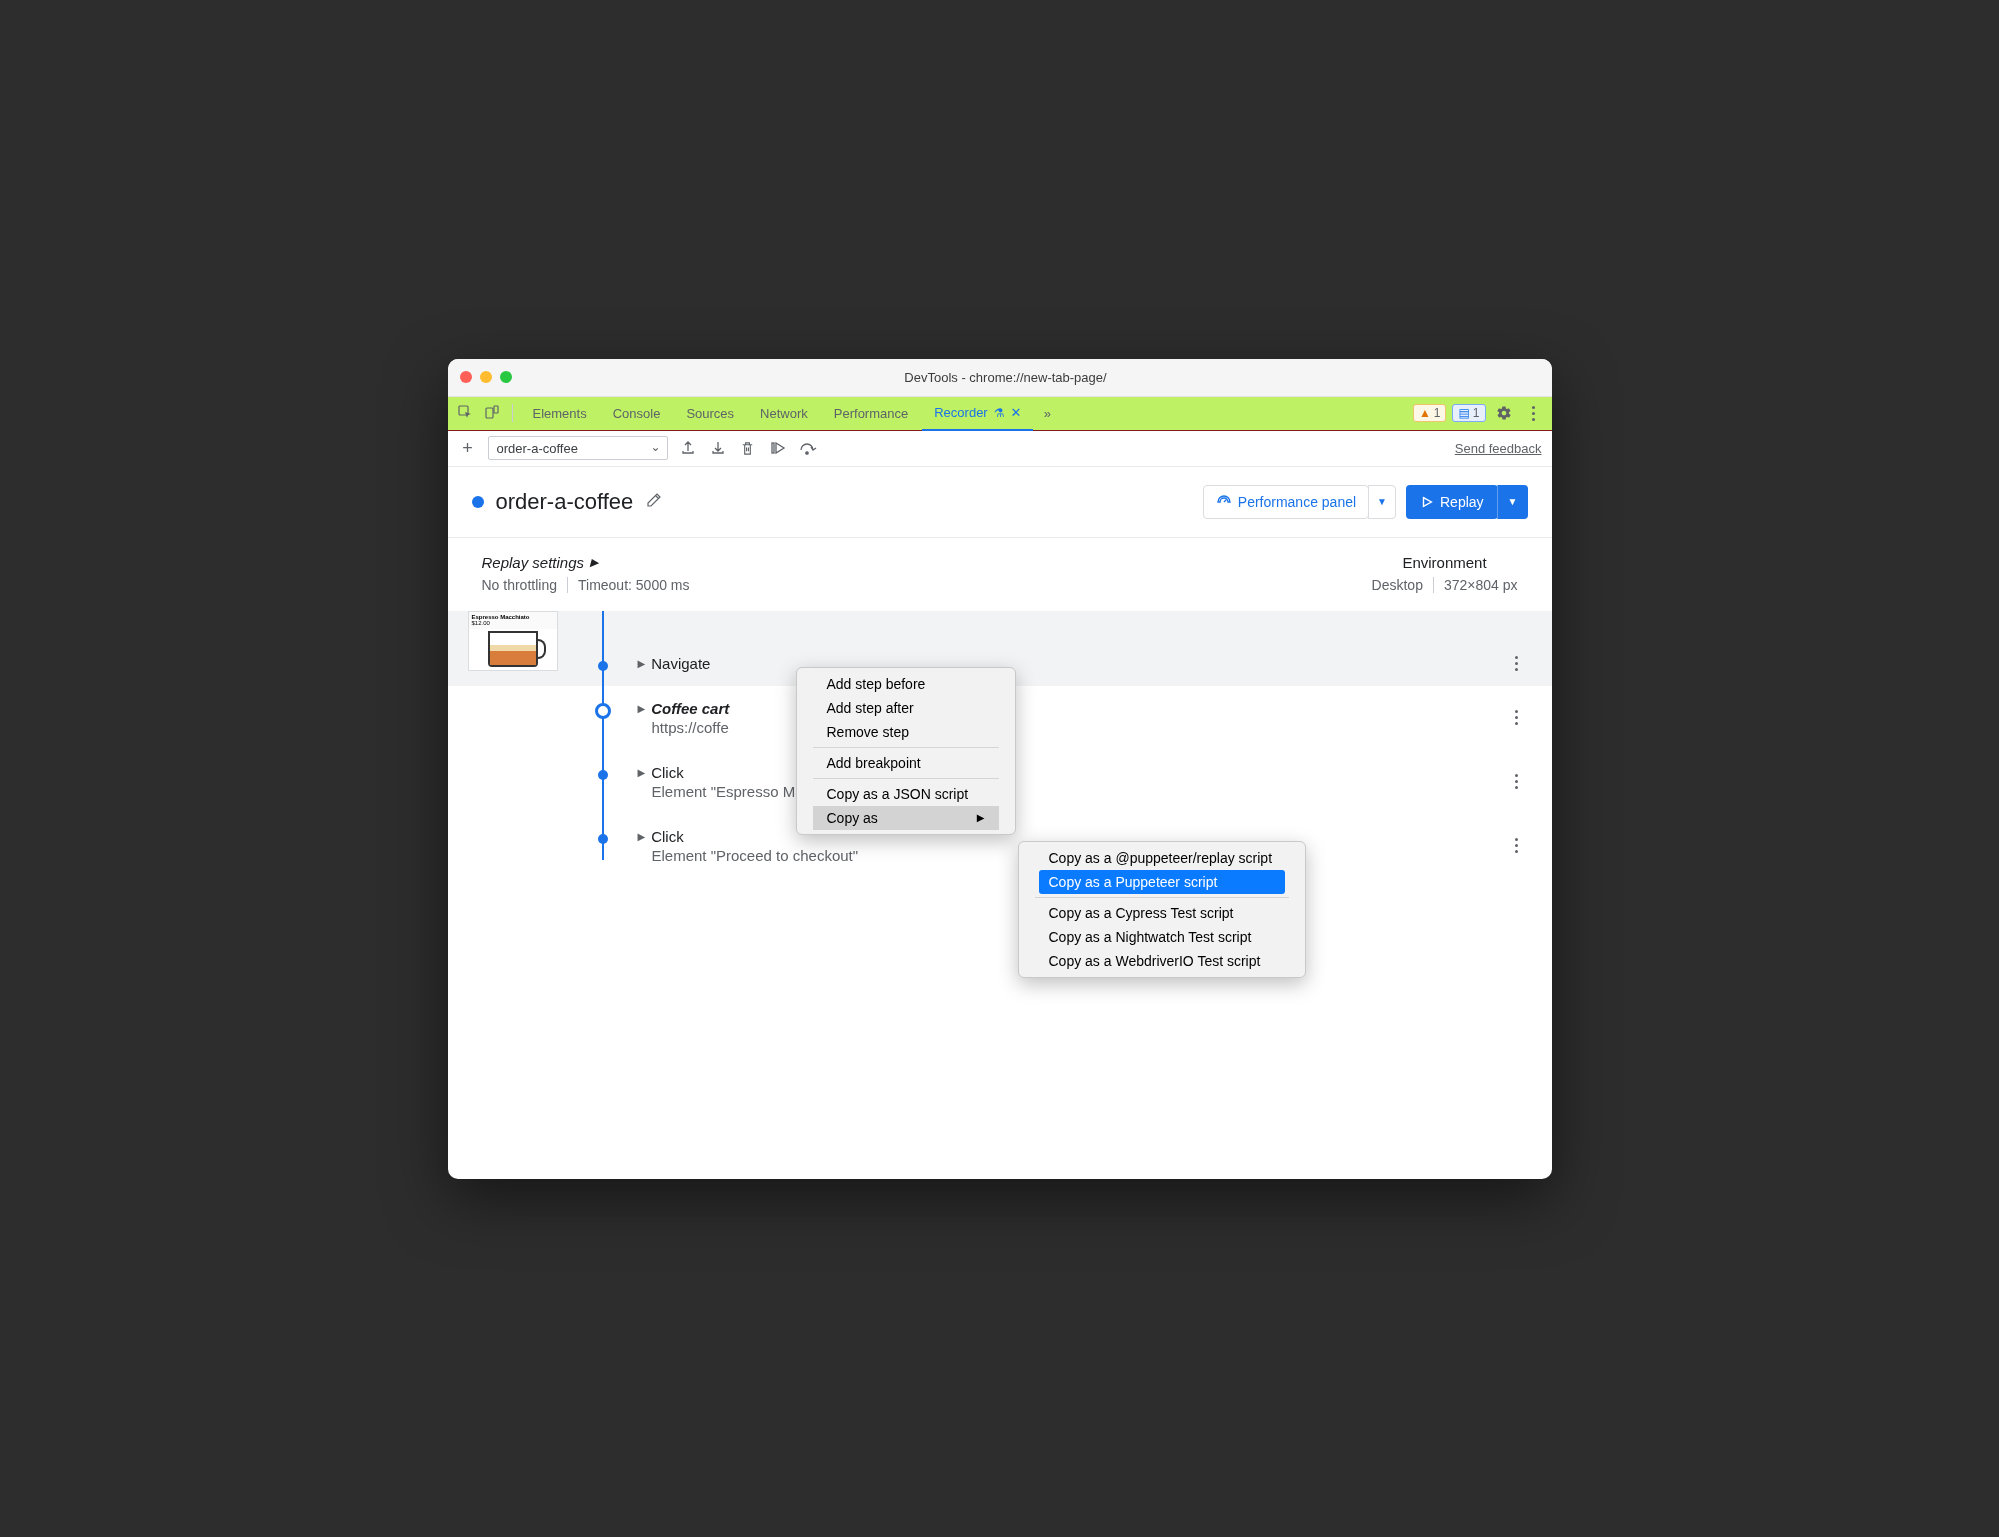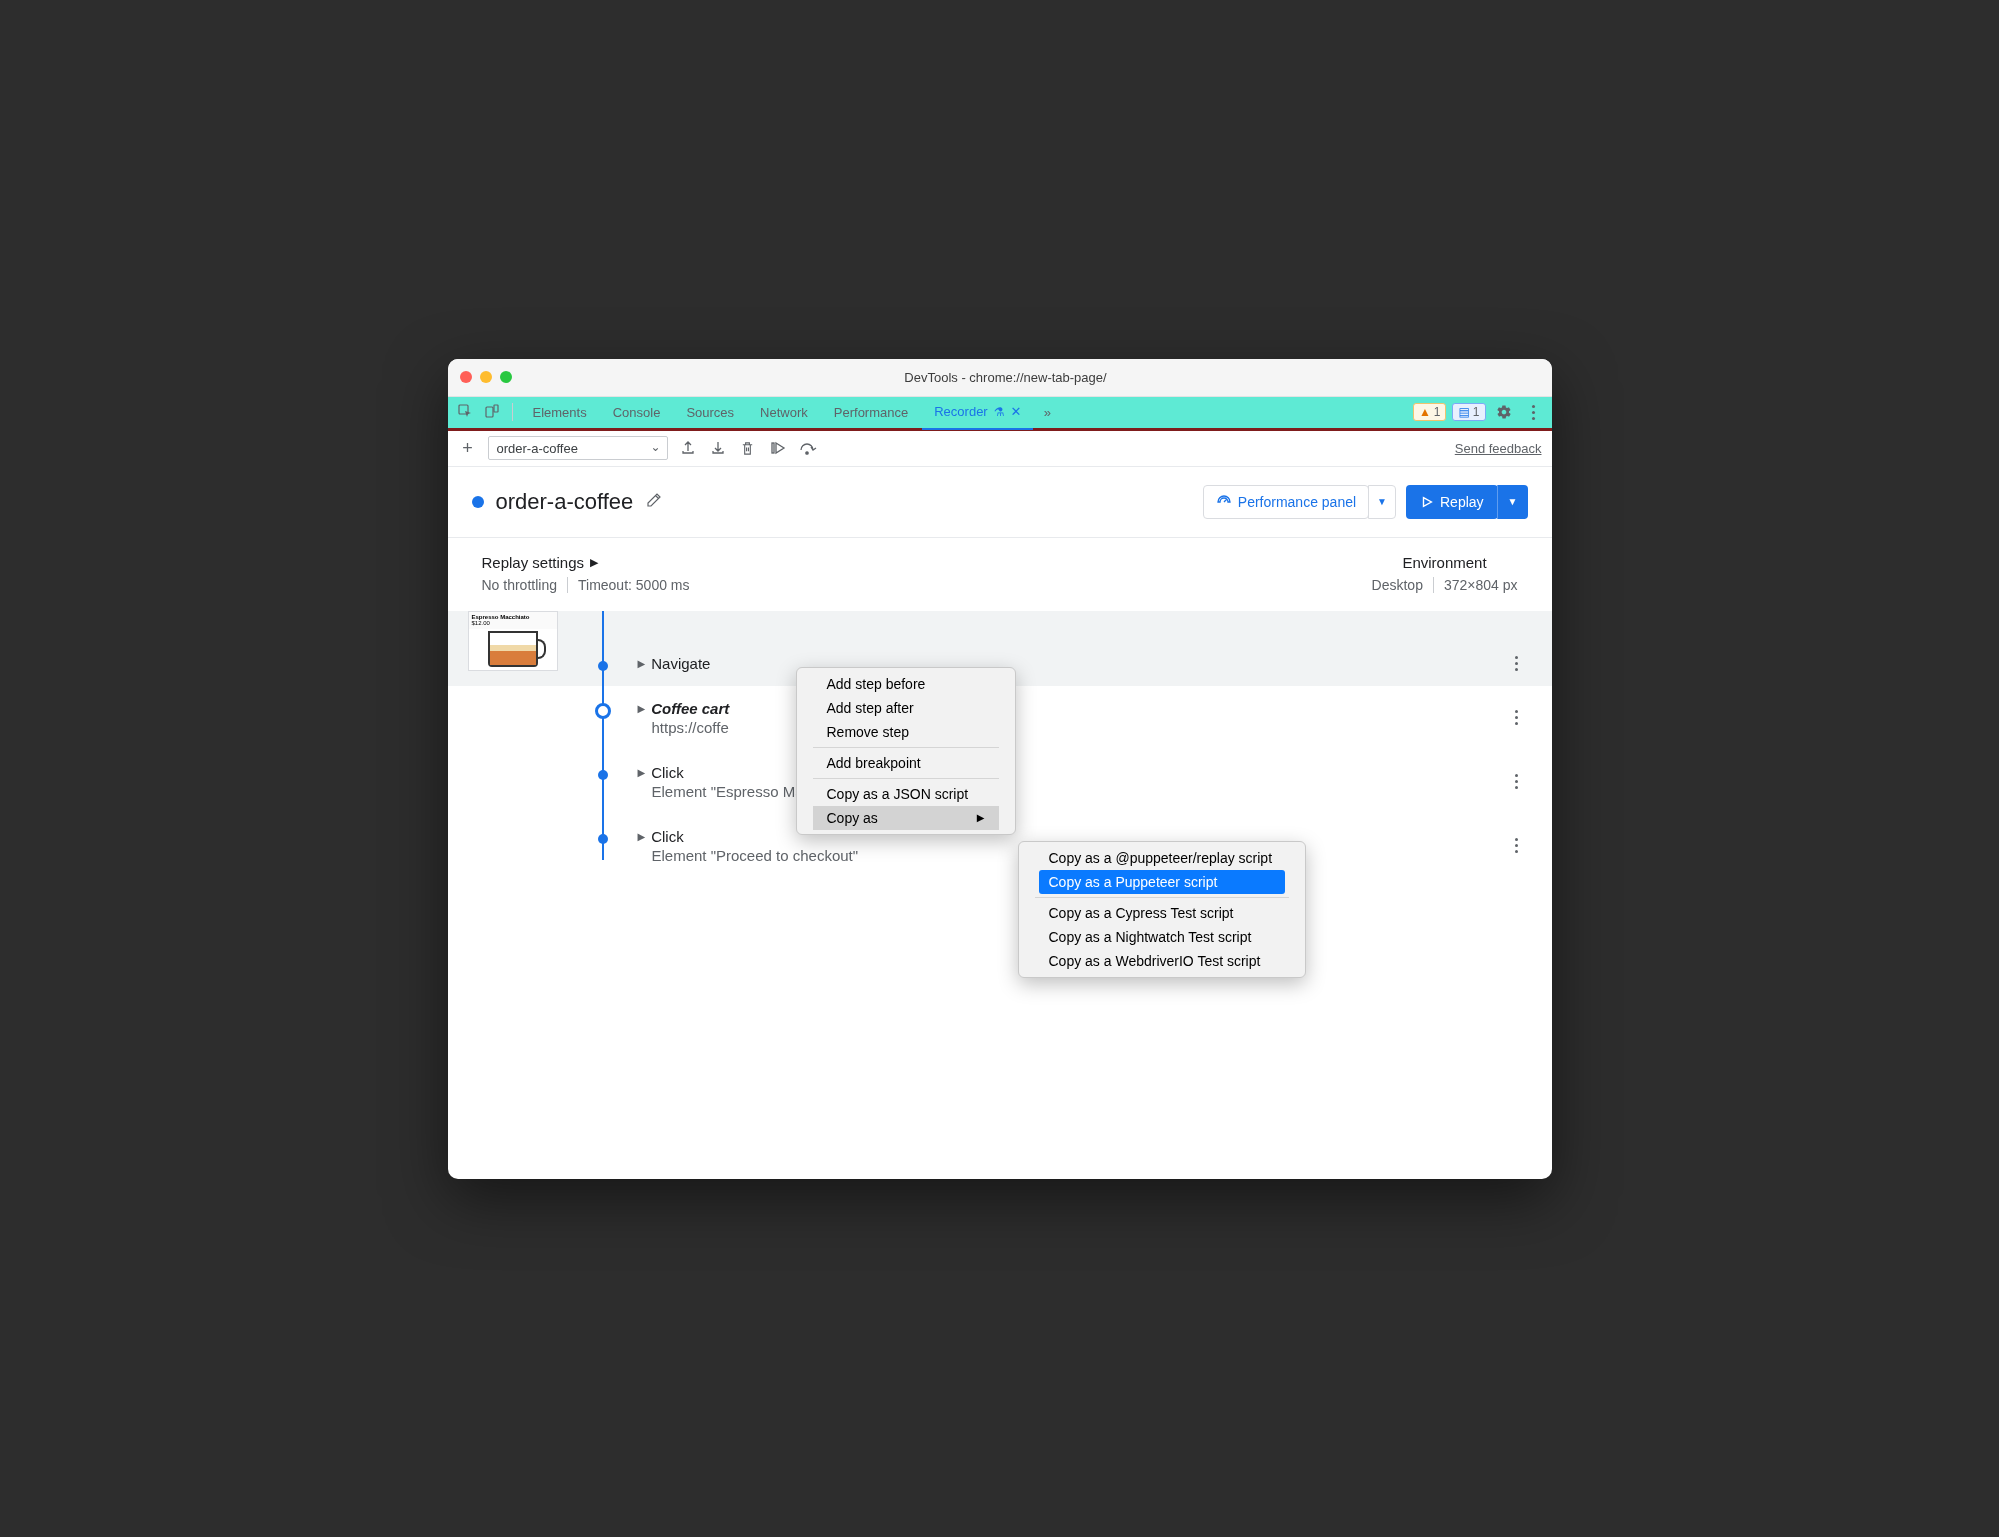--- a/index.html
+++ b/index.html
@@ -36,22 +36,22 @@
 .traffic-light { width: 12px; height: 12px; border-radius: 50%; }
 .tl-red { background: #ff5f57; }
 .tl-yellow { background: #febc2e; }
 .tl-green { background: #28c840; }
 .title-text {
   position: absolute; left: 12px; right: 0; text-align: center;
   font-size: 13px; color: #3c3c3c; font-weight: 500;
 }
 .tabs-bar {
   height: 34px;
-  background: #5eead4;
-  border-bottom: 3px solid #7f1d1d;
+  background: #bef264;
+  border-bottom: 1px solid #7f1d1d;
   display: flex; align-items: center; padding: 0 6px; gap: 2px;
   font-size: 13px; color: #5f6368;
 }
 .tab-tool { width: 24px; height: 24px; display:flex; align-items:center; justify-content:center; color:#5f6368; }
 .tab-sep { width:1px; height:18px; background:#cacdd1; margin:0 6px; }
 .tab { padding: 0 12px; height:34px; display:flex; align-items:center; cursor:default; color:#5f6368; gap:6px; }
 .tab.active { color:#1a73e8; border-bottom: 2px solid #1a73e8; margin-bottom:-1px; }
 .tabs-right { margin-left:auto; display:flex; align-items:center; gap:6px; }
 .warn-badge, .msg-badge {
   border: 1px solid; border-radius: 3px; padding: 1px 5px;
@@ -89,21 +89,21 @@
 .btn-replay {
   background:#1a73e8; color:#fff; border:none; height:34px;
   display:flex; align-items:center; padding:0 14px; border-radius:4px;
   font-size:14px; font-weight:500; gap:6px;
 }
 .btn-replay-split { border-left:1px solid rgba(255,255,255,0.3); padding:0 10px; display:flex; align-items:center; }
 .settings-row {
   padding: 16px 34px 18px; display:flex; justify-content:space-between;
   font-size: 14px; color:#202124;
 }
-.settings-left .heading { font-size:15px; font-weight:500; display:flex; align-items:center; gap:6px; margin-bottom:6px; }
+.settings-left .heading { font-size:15px; font-weight:500; display:flex; align-items:center; gap:6px; margin-bottom:6px;font-style:italic; }
 .settings-sub { color:#5f6368; display:flex; gap:10px; align-items:flex-start; }
 .settings-sub .pipe { width:1px; height:16px; background:#cacdd1; }
 .settings-right { text-align:left; }
 .settings-right .heading { font-size:15px; font-weight:500; margin-bottom:6px;text-align:center; }
 .steps-area { flex:1; overflow:auto; position:relative; }
 .timeline-step {
   display:flex; padding: 14px 20px 14px 0; position:relative;
   font-size:15px;
 }
 .timeline-step.nav { background:#f1f3f4; }

